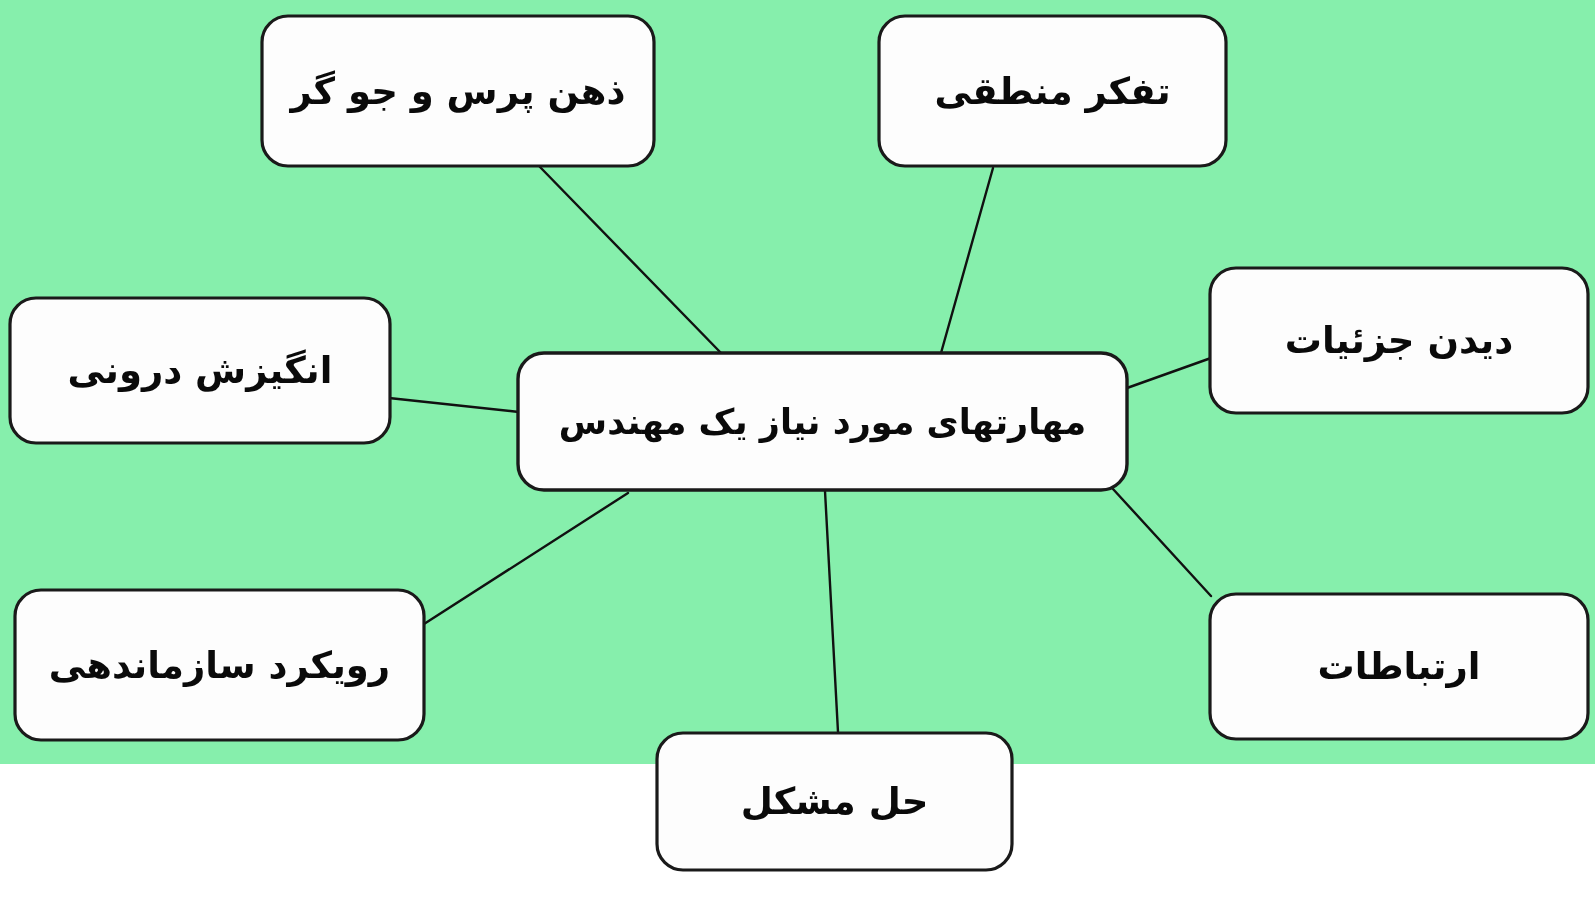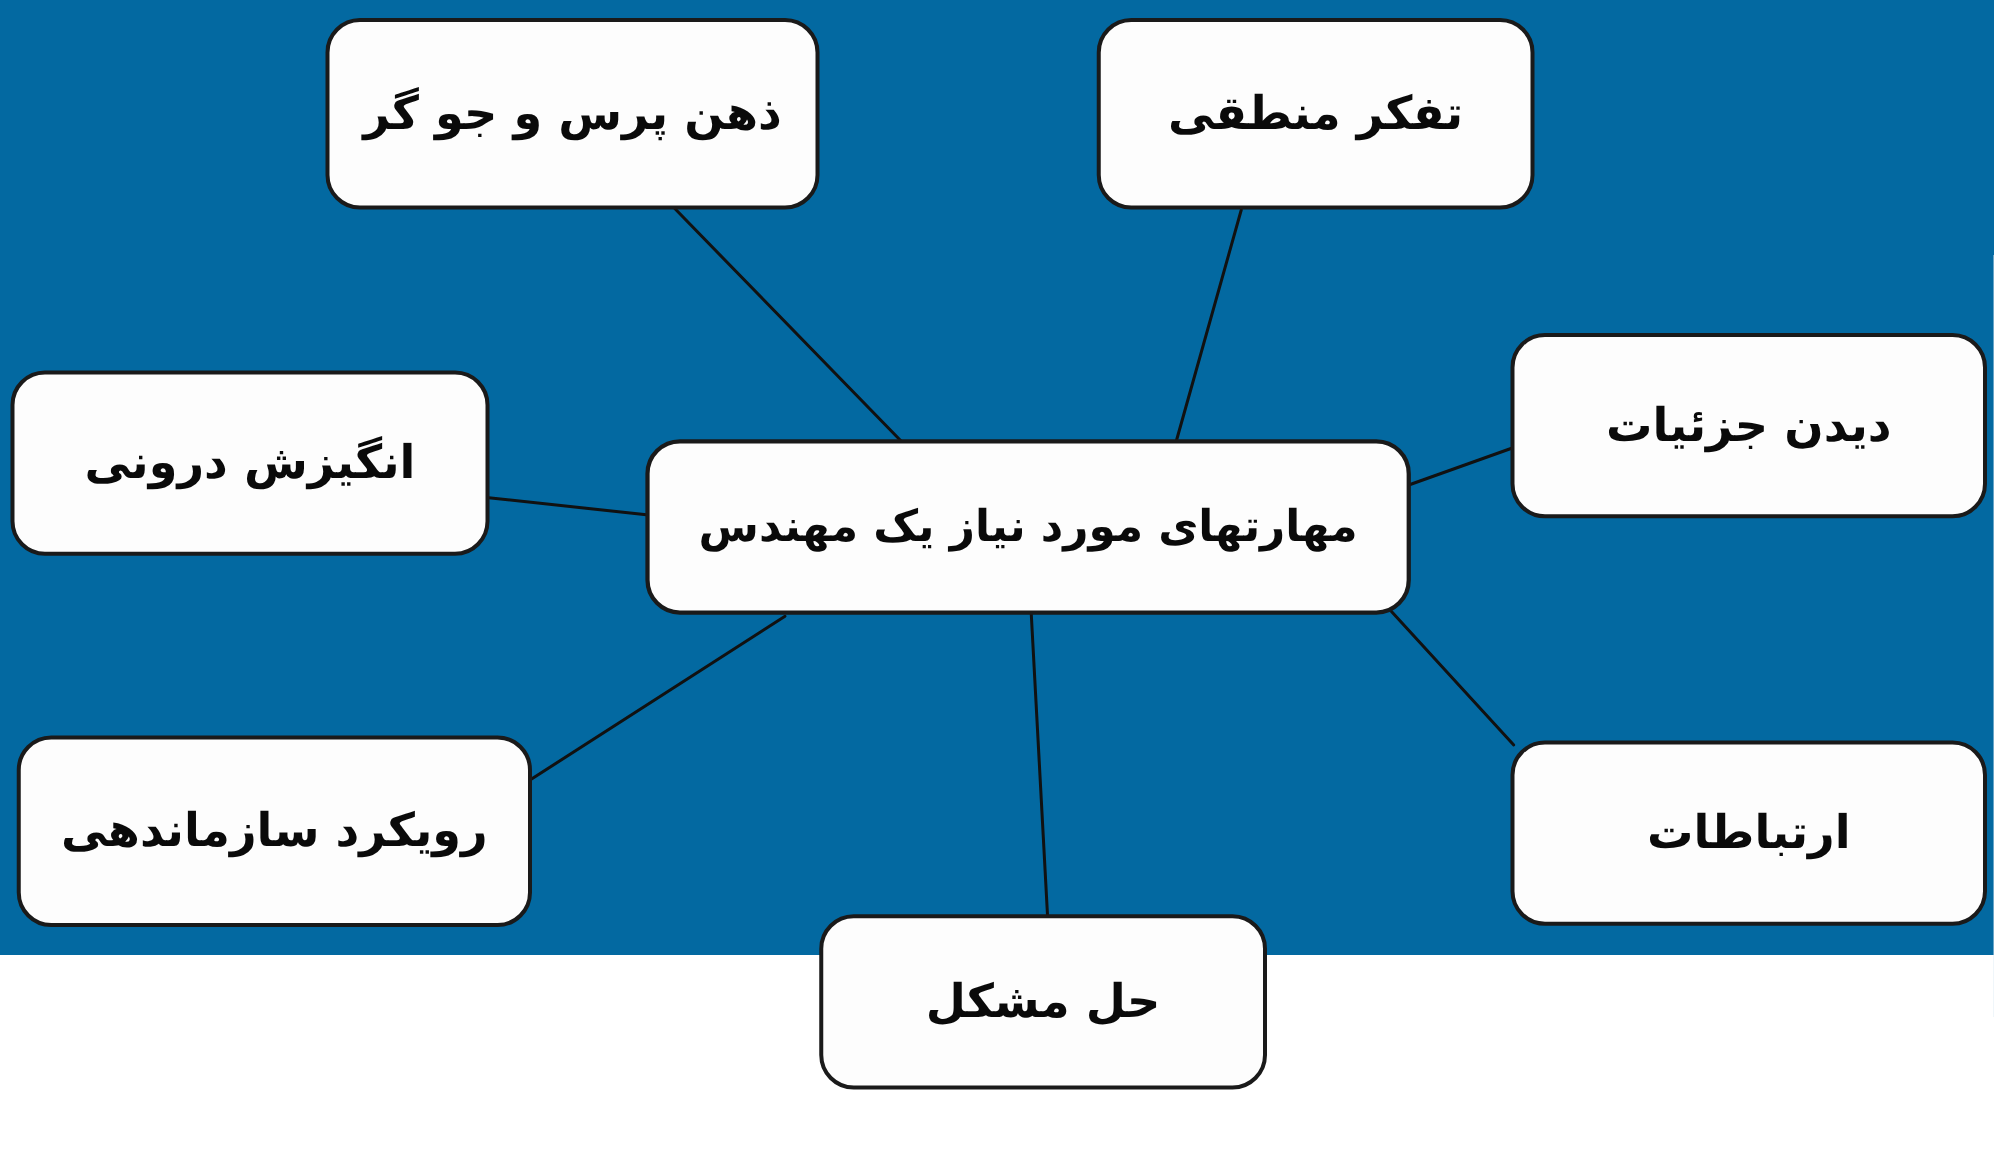--- a/index.html
+++ b/index.html
@@ -11,21 +11,21 @@
   body {
     width: 1595px;
     height: 920px;
     overflow: hidden;
     font-family: "DejaVu Sans", "Liberation Sans", sans-serif;
   }
   #diagram-canvas {
     position: relative;
     width: 1595px;
     height: 764px;
-    background: #0369a1;
+    background: #86efac;
   }
   #diagram-svg {
     position: absolute;
     inset: 0;
     width: 1595px;
     height: 920px;
     display: block;
   }
   .node-box {
     fill: #fdfdfd;

